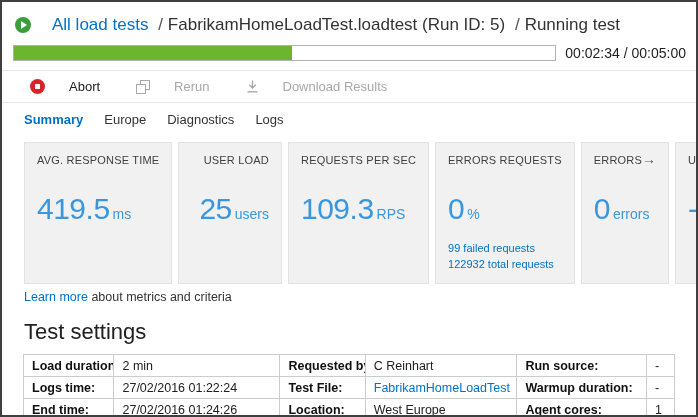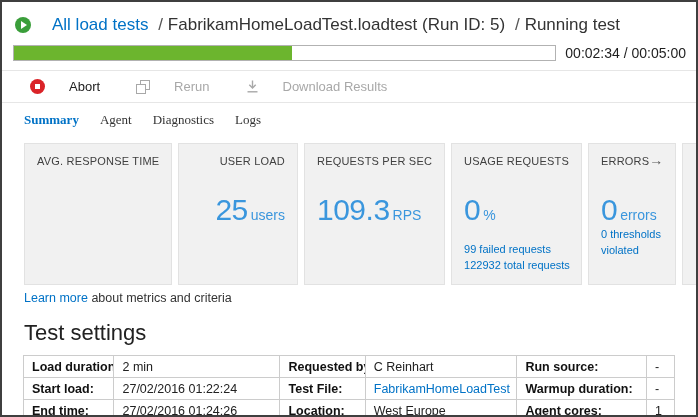--- a/index.html
+++ b/index.html
@@ -46,40 +46,40 @@
   .tool-btn { display: inline-flex; align-items: center; gap: 24px; background: none; border: none;
               font-family: inherit; font-size: 13px; color: #212121; cursor: pointer; }
   .tool-btn.disabled { color: var(--disabled, #a8a8a8); cursor: default; }
   .stop-icon { width: 15px; height: 15px; border-radius: 50%; background: var(--red, #da2328);
                display: inline-flex; align-items: center; justify-content: center; flex: 0 0 auto; }
   .stop-icon .sq { width: 5px; height: 5px; background: #fff; }
   .tool-svg { display: block; flex: 0 0 auto; }
 
   
   .tabs { display: flex; gap: 21px; padding: 9px 0 11px 22px; }
-  .tab { font-size: 13px; color: #333; background: none; border: none; font-family: Liberation Serif, serif; cursor: pointer; padding: 0; }
+  .tab { font-size: 13px; color: #333; background: none; border: none; font-family: Liberation Sans, sans-serif; cursor: pointer; padding: 0; }
   .tab.active { color: var(--accent, #0072c6); font-weight: bold; }
 
   
   .cards { display: flex; gap: 6px; margin: 4px 8px 0 22px; }
   .card {
     background: var(--card-bg, #f1f1f1);
     border: 1px solid var(--card-border, #e2e2e2);
     height: 142px; padding: 11px 12px; position: relative;
     flex: 1 1 0;
   }
   .card:nth-child(1) { flex-grow: 1.23; }
   .card:nth-child(2) { flex-grow: 1.18; }
   .card:nth-child(3) { flex-grow: 1.13; }
   .card:nth-child(4) { flex-grow: 1.10; }
   .card-title-row { display: flex; justify-content: flex-end; align-items: flex-start; }
   .card-title { font-size: 11px; color: #404040; letter-spacing: 0.2px; white-space: nowrap; }
   .card-arrow { font-size: 14px; color: #555; line-height: 11px; cursor: pointer; text-decoration: none; }
   .card-value { margin-top: 26px; color: var(--value-blue, #3a96dd); white-space: nowrap; }
-  .card:nth-child(2) .card-value { margin-left: 24px; }
+  .card:nth-child(2) .card-value { margin-left: 8px; }
   .card-value .num { font-size: 30px; font-weight: 300; letter-spacing: -0.5px; }
   .card-value .unit { font-size: 14px; margin-left: 3px; }
   .card-links { position: absolute; left: 12px; bottom: 11px; font-size: 11px; line-height: 1.4; }
   .card:nth-child(5) .card-links { bottom: 26px; }
   .card-links a { display: block; color: var(--accent, #0072c6); text-decoration: none; cursor: pointer; }
 
   
   .learn-more { margin: 6px 0 0 22px; font-size: 12.5px; color: #333; }
   .learn-more a { color: var(--accent, #0072c6); text-decoration: none; cursor: pointer; }
 
@@ -138,31 +138,34 @@
         <path d="M1.5 11.8 h10" stroke="#a8a8a8" stroke-width="1.4" fill="none"></path>
       </svg>
       <span>Download Results</span>
     </button>
   </div>
 
   <hr class="divider">
 
   <div class="tabs">
     <button class="tab active">Summary</button>
-    <button class="tab">Agent</button>
+    <button class="tab">Europe</button>
     <button class="tab">Diagnostics</button>
     <button class="tab">Logs</button>
   </div>
 
   <div class="cards">
 
     <div class="card">
       <div class="card-title-row">
           <span class="card-title">AVG. RESPONSE TIME</span>
         </div>
+      <div class="card-value">
+        <span class="num">419.5</span><span class="unit">ms</span>
+      </div>
     </div>
 
     <div class="card">
       <div class="card-title-row">
           <span class="card-title">USER LOAD</span>
         </div>
       <div class="card-value">
         <span class="num">25</span><span class="unit">users</span>
       </div>
     </div>
@@ -171,41 +174,38 @@
       <div class="card-title-row">
           <span class="card-title">REQUESTS PER SEC</span>
         </div>
       <div class="card-value">
         <span class="num">109.3</span><span class="unit">RPS</span>
       </div>
     </div>
 
     <div class="card">
       <div class="card-title-row">
-          <span class="card-title">USAGE REQUESTS</span>
+          <span class="card-title">ERRORS REQUESTS</span>
         </div>
       <div class="card-value">
         <span class="num">0</span><span class="unit">%</span>
       </div>
       <div class="card-links">
         <a>99 failed requests</a>
         <a>122932 total requests</a>
       </div>
     </div>
 
     <div class="card">
       <div class="card-title-row">
         <span class="card-title">ERRORS</span>
         <a class="card-arrow">→</a>
       </div>
       <div class="card-value">
         <span class="num">0</span><span class="unit">errors</span>
-      </div>
-      <div class="card-links">
-        <a>0 thresholds violated</a>
       </div>
     </div>
 
     <div class="card">
       <div class="card-title-row">
           <span class="card-title">USAGE</span>
         </div>
       <div class="card-value">
         <span class="num">--</span>
       </div>
@@ -223,21 +223,21 @@
     <tbody>
       <tr>
         <td class="lbl c1">Load duration:</td>
         <td class="val c2">2 min</td>
         <td class="lbl c3">Requested by:</td>
         <td class="val c4">C Reinhart</td>
         <td class="lbl c5">Run source:</td>
         <td class="val c6">-</td>
       </tr>
       <tr>
-        <td class="lbl c1">Start load:</td>
+        <td class="lbl c1">Logs time:</td>
         <td class="val c2">27/02/2016 01:22:24</td>
         <td class="lbl c3">Test File:</td>
         <td class="val c4">
           <a>FabrikamHomeLoadTest</a>
         </td>
         <td class="lbl c5">Warmup duration:</td>
         <td class="val c6">-</td>
       </tr>
       <tr>
         <td class="lbl c1">End time:</td>

